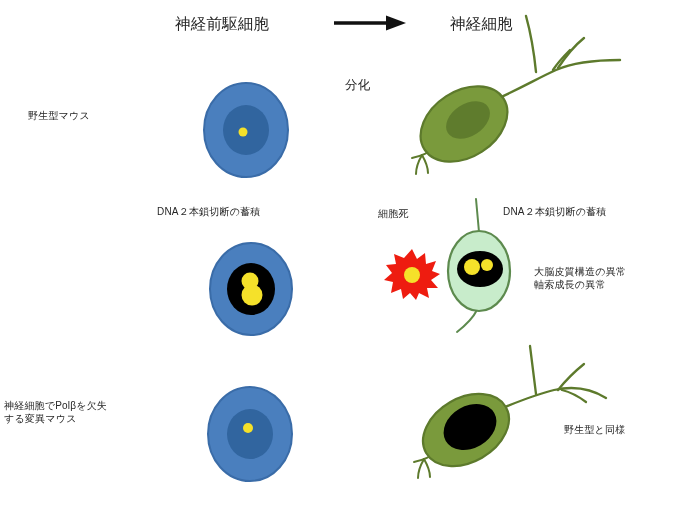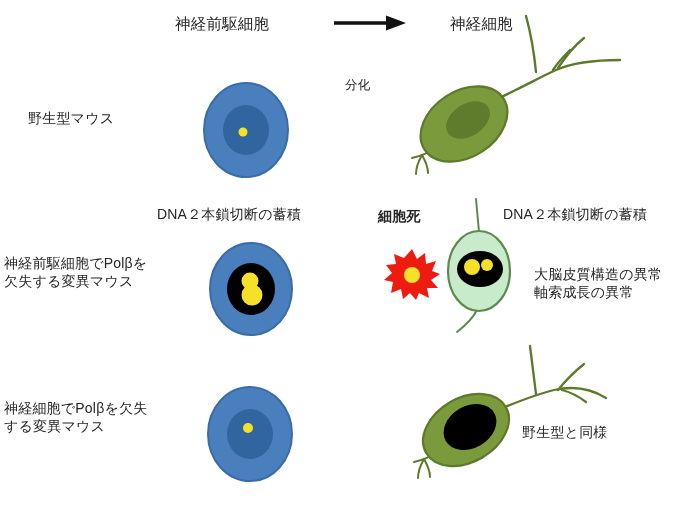--- a/index.html
+++ b/index.html
@@ -19,21 +19,21 @@
     padding-left: 40px;
   }
   .txt {
     position: absolute;
     white-space: pre;
     line-height: 1.28;
     letter-spacing: 0.2px;
     color: #262626;
   }
   .t-header { font-size: 15.5px; }
-  .t-row    { font-size: 14px; }
+  .t-row    { font-size: 10px; }
   .t-arrow  { font-size: 12.5px; }
   .shape { position: absolute; }
   svg { display: block; overflow: visible; }
 </style>
 </head>
 <body>
 
 <div id="canvas">
 
   <div class="txt t-header" style="left:175px; top:14px;">神経前駆細胞</div>
@@ -70,35 +70,33 @@
       <g fill="none" stroke="#5d7a2c" stroke-width="2" stroke-linecap="round">
         <path d="M40 134 C 32 140, 24 144, 14 146"></path>
         <path d="M24 143 C 20 150, 18 156, 18 162"></path>
         <path d="M24 143 C 28 150, 30 156, 30 161"></path>
       </g>
       <ellipse cx="66" cy="112" rx="47" ry="33" fill="#7a9a3c" stroke="#5d7a2c" stroke-width="2.2" transform="rotate(-33 66 112)"></ellipse>
       <ellipse cx="70" cy="108" rx="24" ry="16" fill="#5f7c2d" transform="rotate(-33 70 108)"></ellipse>
     </svg>
   </div>
 
-  <div class="txt t-row" style="left:4px; top:255px;">神経前駆細胞でPolβを
-欠失する変異マウス</div>
 
   <div class="txt t-row" style="left:157px; top:206px;">DNA２本鎖切断の蓄積</div>
 
   <div class="shape" style="left:201px; top:238px;">
     <svg width="100" height="102" viewBox="0 0 100 102">
       <ellipse cx="50" cy="51" rx="41" ry="46" fill="#4a7fbe" stroke="#3a6ca8" stroke-width="2"></ellipse>
       <ellipse cx="50" cy="51" rx="24" ry="26" fill="#000000"></ellipse>
       <circle cx="49" cy="43" r="8.5" fill="#f5e12a"></circle>
       <circle cx="51" cy="57" r="10.5" fill="#f5e12a"></circle>
     </svg>
   </div>
 
-  <div class="txt t-row" style="left:378px; top:208px;font-weight:bold;">細胞死</div>
+  <div class="txt t-row" style="left:378px; top:208px;">細胞死</div>
 
   <div class="shape" style="left:384px; top:248px;">
     <svg width="56" height="52" viewBox="0 0 56 52">
       <polygon fill="#ee1c10" points="28,1 33,11 41,5 42,16 52,13 48,23 56,26 47,32 54,40 43,40 45,50 35,45 32,52 26,45 19,51 17,41 7,45 9,34 0,32 8,25 2,17 12,16 10,6 20,10"></polygon>
       <circle cx="28" cy="27" r="8" fill="#f5e12a"></circle>
     </svg>
   </div>
 
   <div class="shape" style="left:437px; top:198px;">
     <svg width="84" height="142" viewBox="0 0 84 142">
@@ -140,15 +138,15 @@
       <g fill="none" stroke="#5d7a2c" stroke-width="2" stroke-linecap="round">
         <path d="M40 106 C 32 112, 24 116, 14 118"></path>
         <path d="M24 115 C 20 122, 18 128, 18 134"></path>
         <path d="M24 115 C 28 122, 30 128, 30 133"></path>
       </g>
       <ellipse cx="66" cy="86" rx="46" ry="32" fill="#7a9a3c" stroke="#5d7a2c" stroke-width="2.2" transform="rotate(-30 66 86)"></ellipse>
       <ellipse cx="70" cy="83" rx="28" ry="21" fill="#000000" transform="rotate(-30 70 83)"></ellipse>
     </svg>
   </div>
 
-  <div class="txt t-row" style="left:522px; top:424px;text-align:center;">野生型と同様</div>
+  <div class="txt t-row" style="left:564px; top:424px;text-align:center;">野生型と同様</div>
 
 </div>
 
 </body></html>

